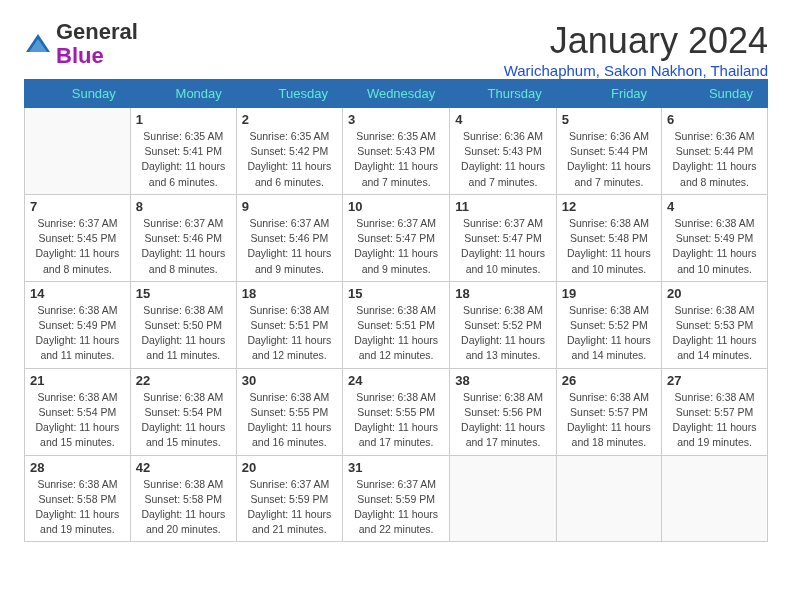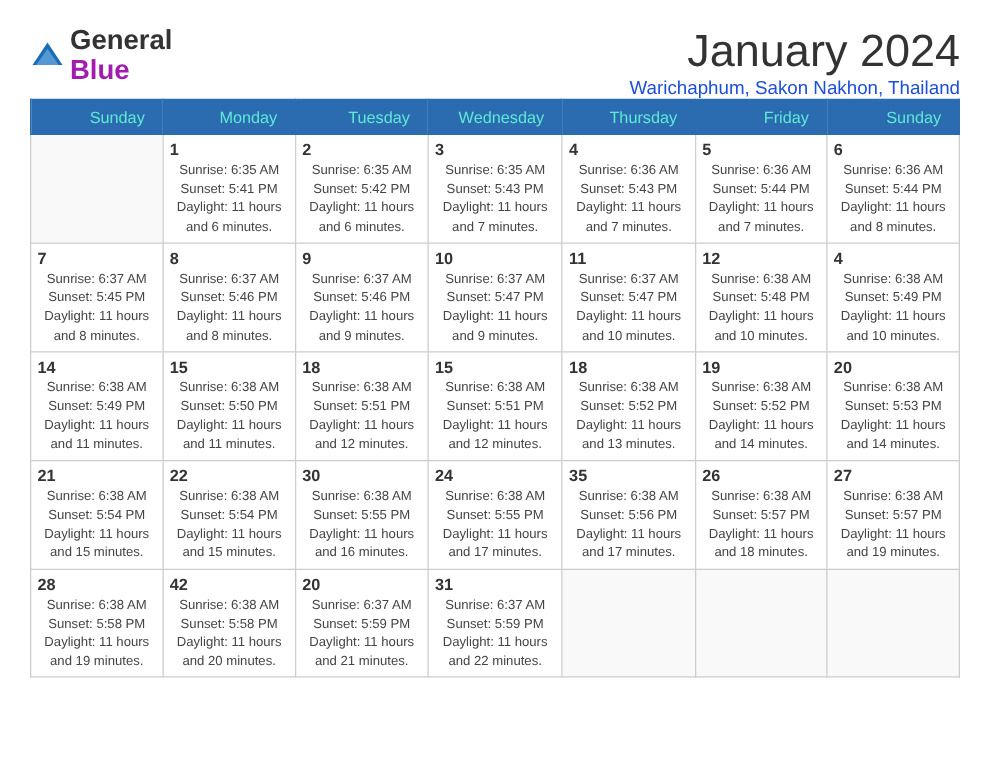--- a/index.html
+++ b/index.html
@@ -213,21 +213,21 @@
         </td>
         <td>
           <span class="day-num">30</span>
           <div class="day-info">Sunrise: 6:38 AM<br>Sunset: 5:55 PM<br>Daylight: 11 hours and 16 minutes.</div>
         </td>
         <td>
           <span class="day-num">24</span>
           <div class="day-info">Sunrise: 6:38 AM<br>Sunset: 5:55 PM<br>Daylight: 11 hours and 17 minutes.</div>
         </td>
         <td>
-          <span class="day-num">35</span>
+          <span class="day-num">38</span>
           <div class="day-info">Sunrise: 6:38 AM<br>Sunset: 5:56 PM<br>Daylight: 11 hours and 17 minutes.</div>
         </td>
         <td>
           <span class="day-num">26</span>
           <div class="day-info">Sunrise: 6:38 AM<br>Sunset: 5:57 PM<br>Daylight: 11 hours and 18 minutes.</div>
         </td>
         <td>
           <span class="day-num">27</span>
           <div class="day-info">Sunrise: 6:38 AM<br>Sunset: 5:57 PM<br>Daylight: 11 hours and 19 minutes.</div>
         </td>

